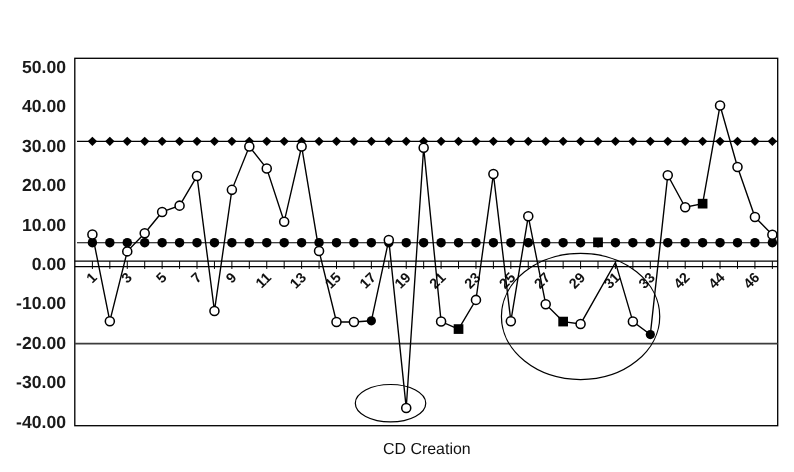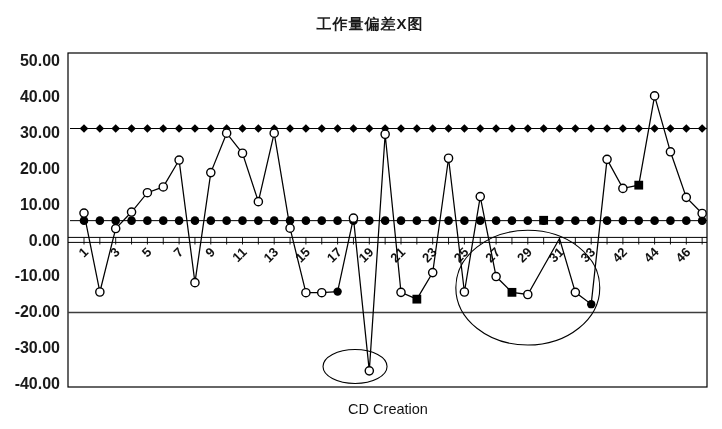--- a/index.html
+++ b/index.html
@@ -8,21 +8,20 @@
   .chart-title{position:absolute;top:15px;left:0;width:722px;text-align:center;
                text-indent:18px;font-size:15px;font-weight:bold;color:#1a1a1a;letter-spacing:1px;}
   .x-axis-title{position:absolute;top:401px;left:0;width:722px;text-align:center;
                 text-indent:54px;font-size:14.5px;color:#111;}
   svg{position:absolute;top:0;left:0;}
 </style>
 </head>
 <body>
 
 <div id="stage">
-  <div class="chart-title">工作量偏差X图</div>
   <svg id="plot" width="722" height="429">
       <rect x="68" y="53" width="639" height="334" fill="#ffffff" stroke="#000" stroke-width="1.2"></rect>
       <text x="60" y="66.25" text-anchor="end" font-size="16" font-weight="bold" fill="#1a1a1a" font-family="&quot;Liberation Sans&quot;,sans-serif">50.00</text>
       <text x="60" y="102.1" text-anchor="end" font-size="16" font-weight="bold" fill="#1a1a1a" font-family="&quot;Liberation Sans&quot;,sans-serif">40.00</text>
       <text x="60" y="137.95" text-anchor="end" font-size="16" font-weight="bold" fill="#1a1a1a" font-family="&quot;Liberation Sans&quot;,sans-serif">30.00</text>
       <text x="60" y="173.8" text-anchor="end" font-size="16" font-weight="bold" fill="#1a1a1a" font-family="&quot;Liberation Sans&quot;,sans-serif">20.00</text>
       <text x="60" y="209.65" text-anchor="end" font-size="16" font-weight="bold" fill="#1a1a1a" font-family="&quot;Liberation Sans&quot;,sans-serif">10.00</text>
       <text x="60" y="245.5" text-anchor="end" font-size="16" font-weight="bold" fill="#1a1a1a" font-family="&quot;Liberation Sans&quot;,sans-serif">0.00</text>
       <text x="60" y="281.35" text-anchor="end" font-size="16" font-weight="bold" fill="#1a1a1a" font-family="&quot;Liberation Sans&quot;,sans-serif">-10.00</text>
       <text x="60" y="317.2" text-anchor="end" font-size="16" font-weight="bold" fill="#1a1a1a" font-family="&quot;Liberation Sans&quot;,sans-serif">-20.00</text>

